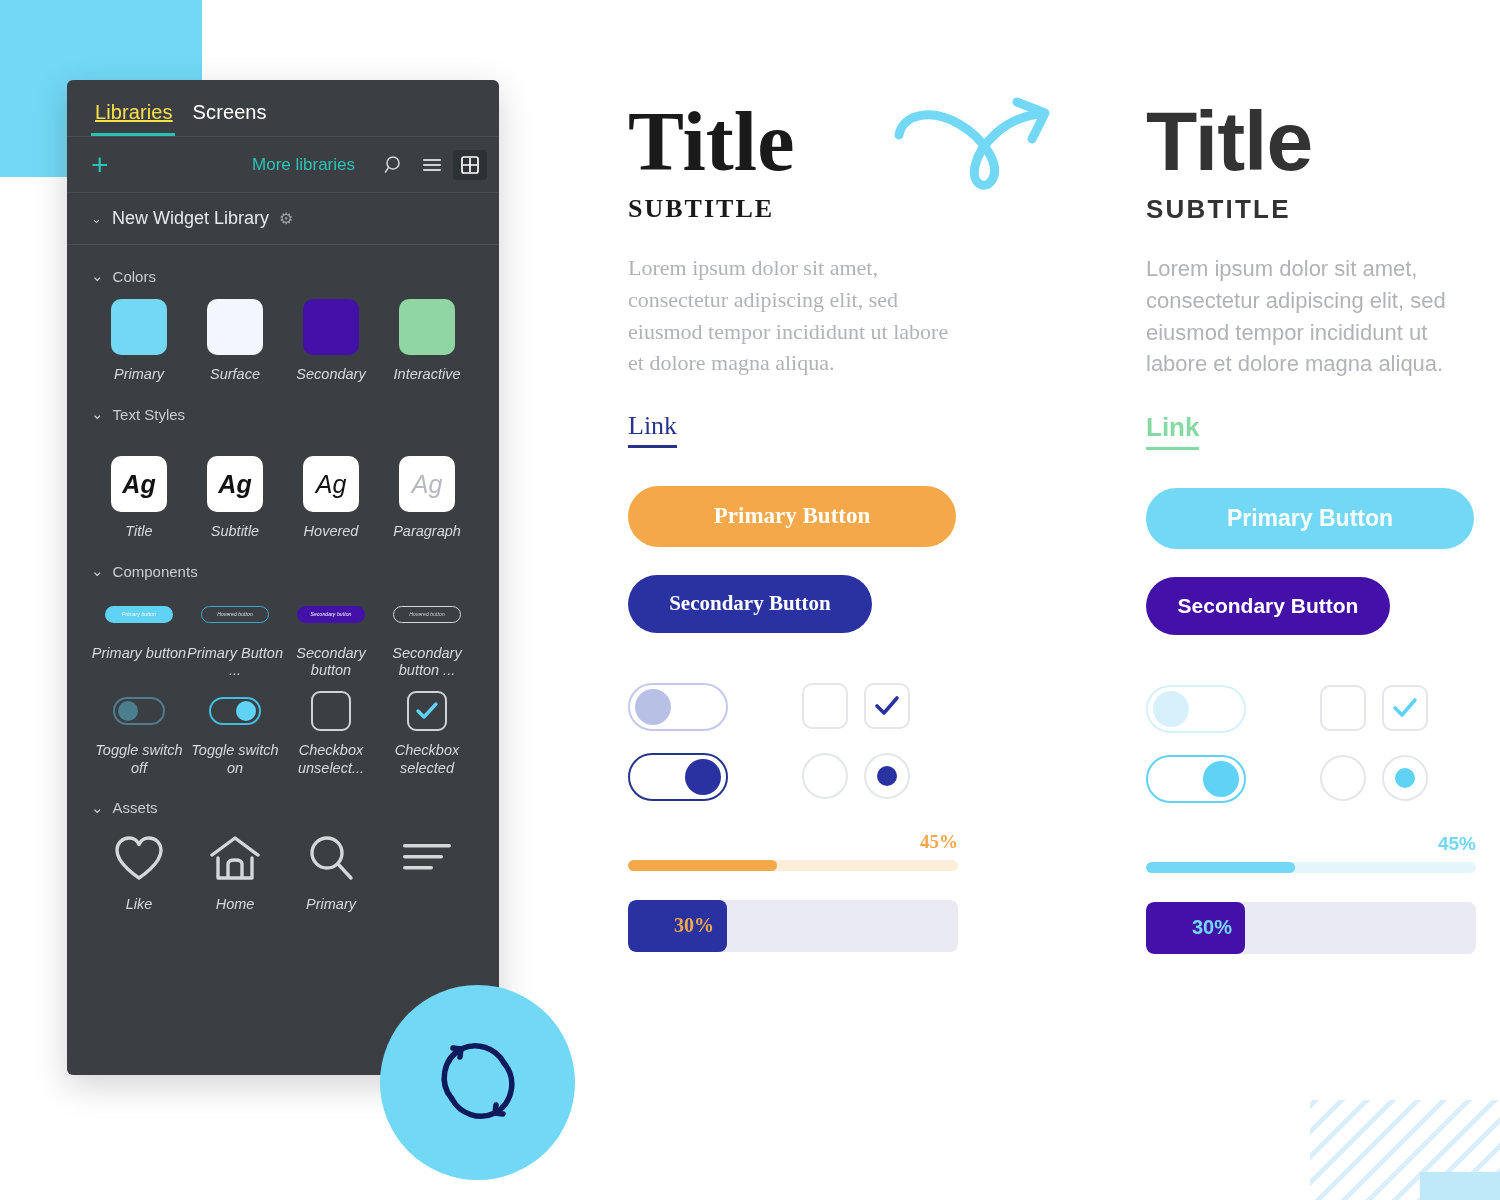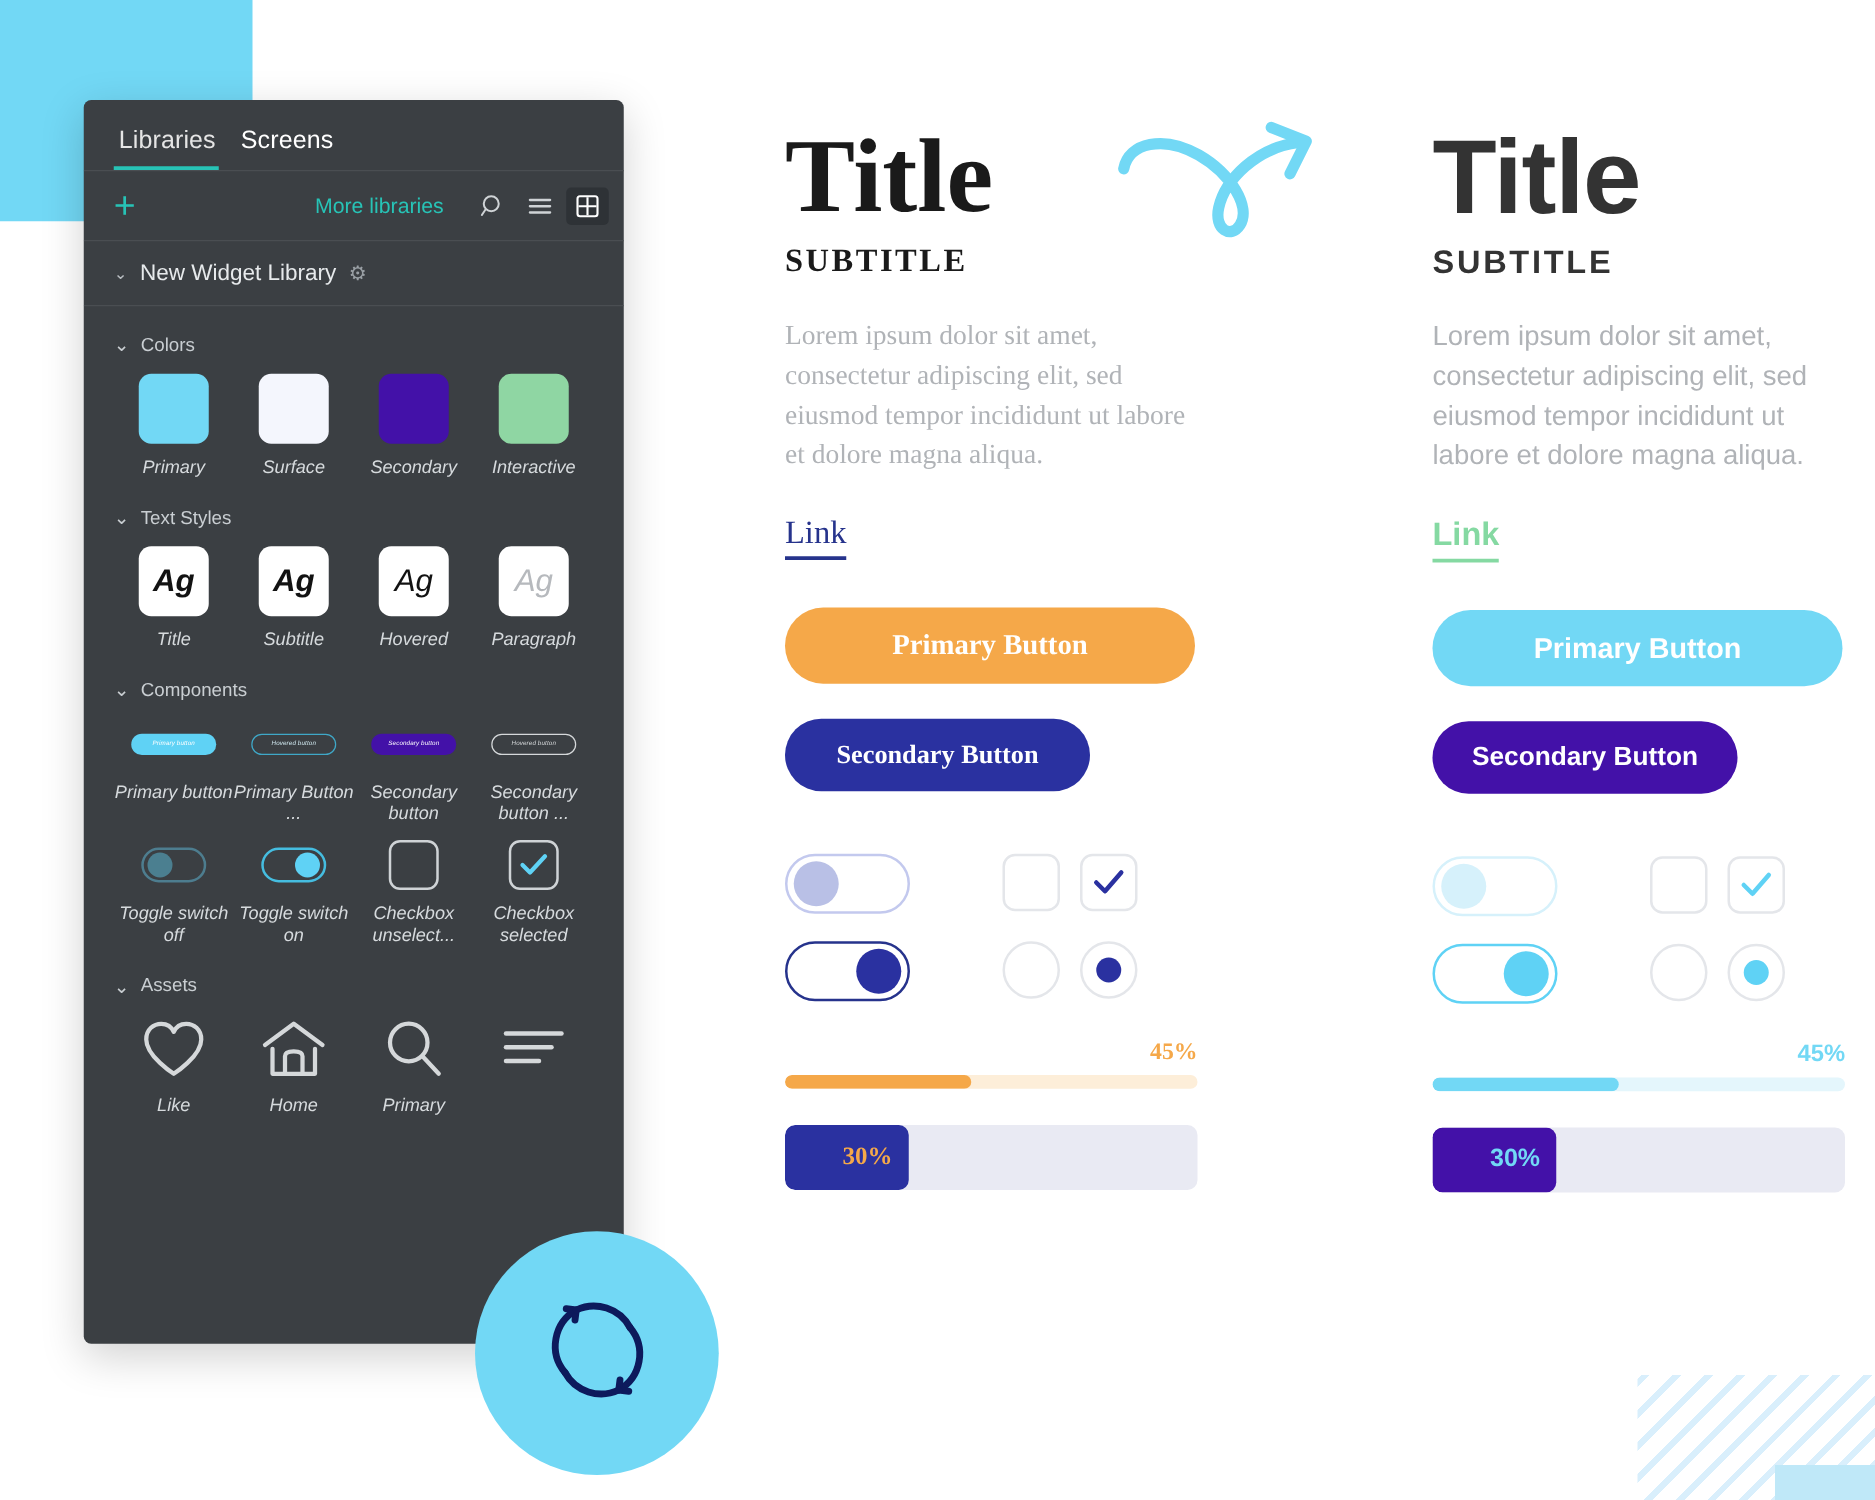--- a/index.html
+++ b/index.html
@@ -33,21 +33,21 @@
     background: #3b3f43; border-radius: 6px; z-index: 2;
     box-shadow: 0 10px 34px rgba(0,0,0,.18);
     overflow: hidden;
     font-family: "Liberation Sans", sans-serif;
   }
   .tabs { display: flex; height: 56px; align-items: flex-end; padding-left: 24px; }
   .tab {
     font-size: 20px; color: #ffffff; padding: 0 16px 12px 4px;
     cursor: pointer; letter-spacing: .1px;
   }
-  .tab.active { color: #e5e5e5; position: relative; }
+  .tab.active { color: #fde047; position: relative; text-decoration: underline; }
   .tab.active::after {
     content: ""; position: absolute; left: 0; right: 14px; bottom: 0;
     height: 3px; background: #27c3b6;
   }
   .tabs-rule { height: 1px; background: #4a4e52; }
 
   .toolbar {
     height: 56px; display: flex; align-items: center; padding: 0 12px 0 24px;
     border-bottom: 1px solid #4a4e52;
   }
@@ -77,21 +77,21 @@
   }
   .grid4 { display: grid; grid-template-columns: repeat(4, 1fr); gap: 0; }
   .cell { display: flex; flex-direction: column; align-items: center; cursor: pointer; font-style: italic; }
   .swatch { width: 56px; height: 56px; border-radius: 10px; }
   .cell-label {
     color: #d6dadd; font-size: 14.5px; margin-top: 11px; text-align: center; line-height: 1.18;
   }
   .ag-tile {
     width: 56px; height: 56px; border-radius: 10px; background: #fff;
     display: flex; align-items: center; justify-content: center;
-    font-size: 25px; color: #121212; font-family: "Liberation Sans", sans-serif;
+    font-size: 25px; color: #121212; font-family: "Liberation Sans", sans-serif; margin-top: 19px;
   }
   .ag-tile.b { font-weight: bold; }
   .ag-tile.muted { color: #b6b9bd; }
 
   
   .thumb { height: 40px; display: flex; align-items: center; justify-content: center; }
   .mini-btn {
     width: 68px; height: 17px; border-radius: 9px;
     display: flex; align-items: center; justify-content: center;
     font-size: 5px; color: #fff; letter-spacing: .1px;

